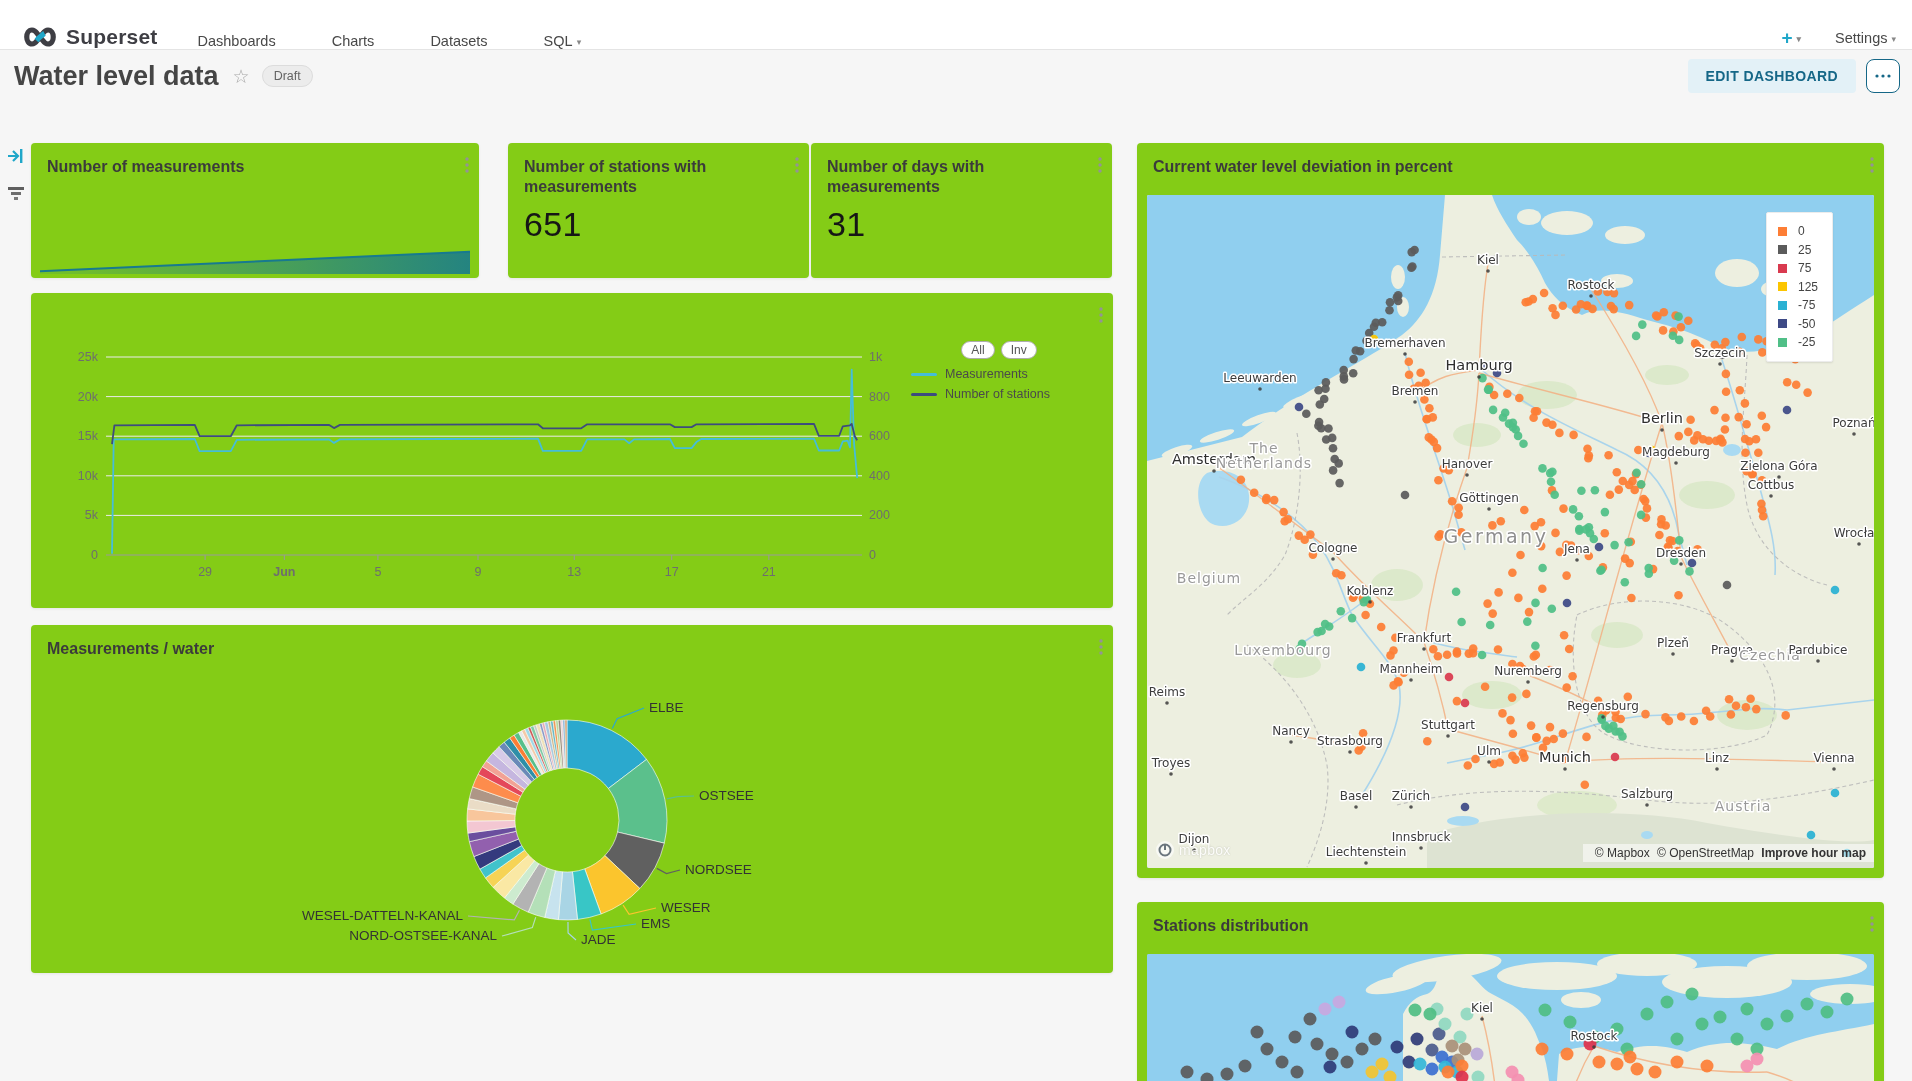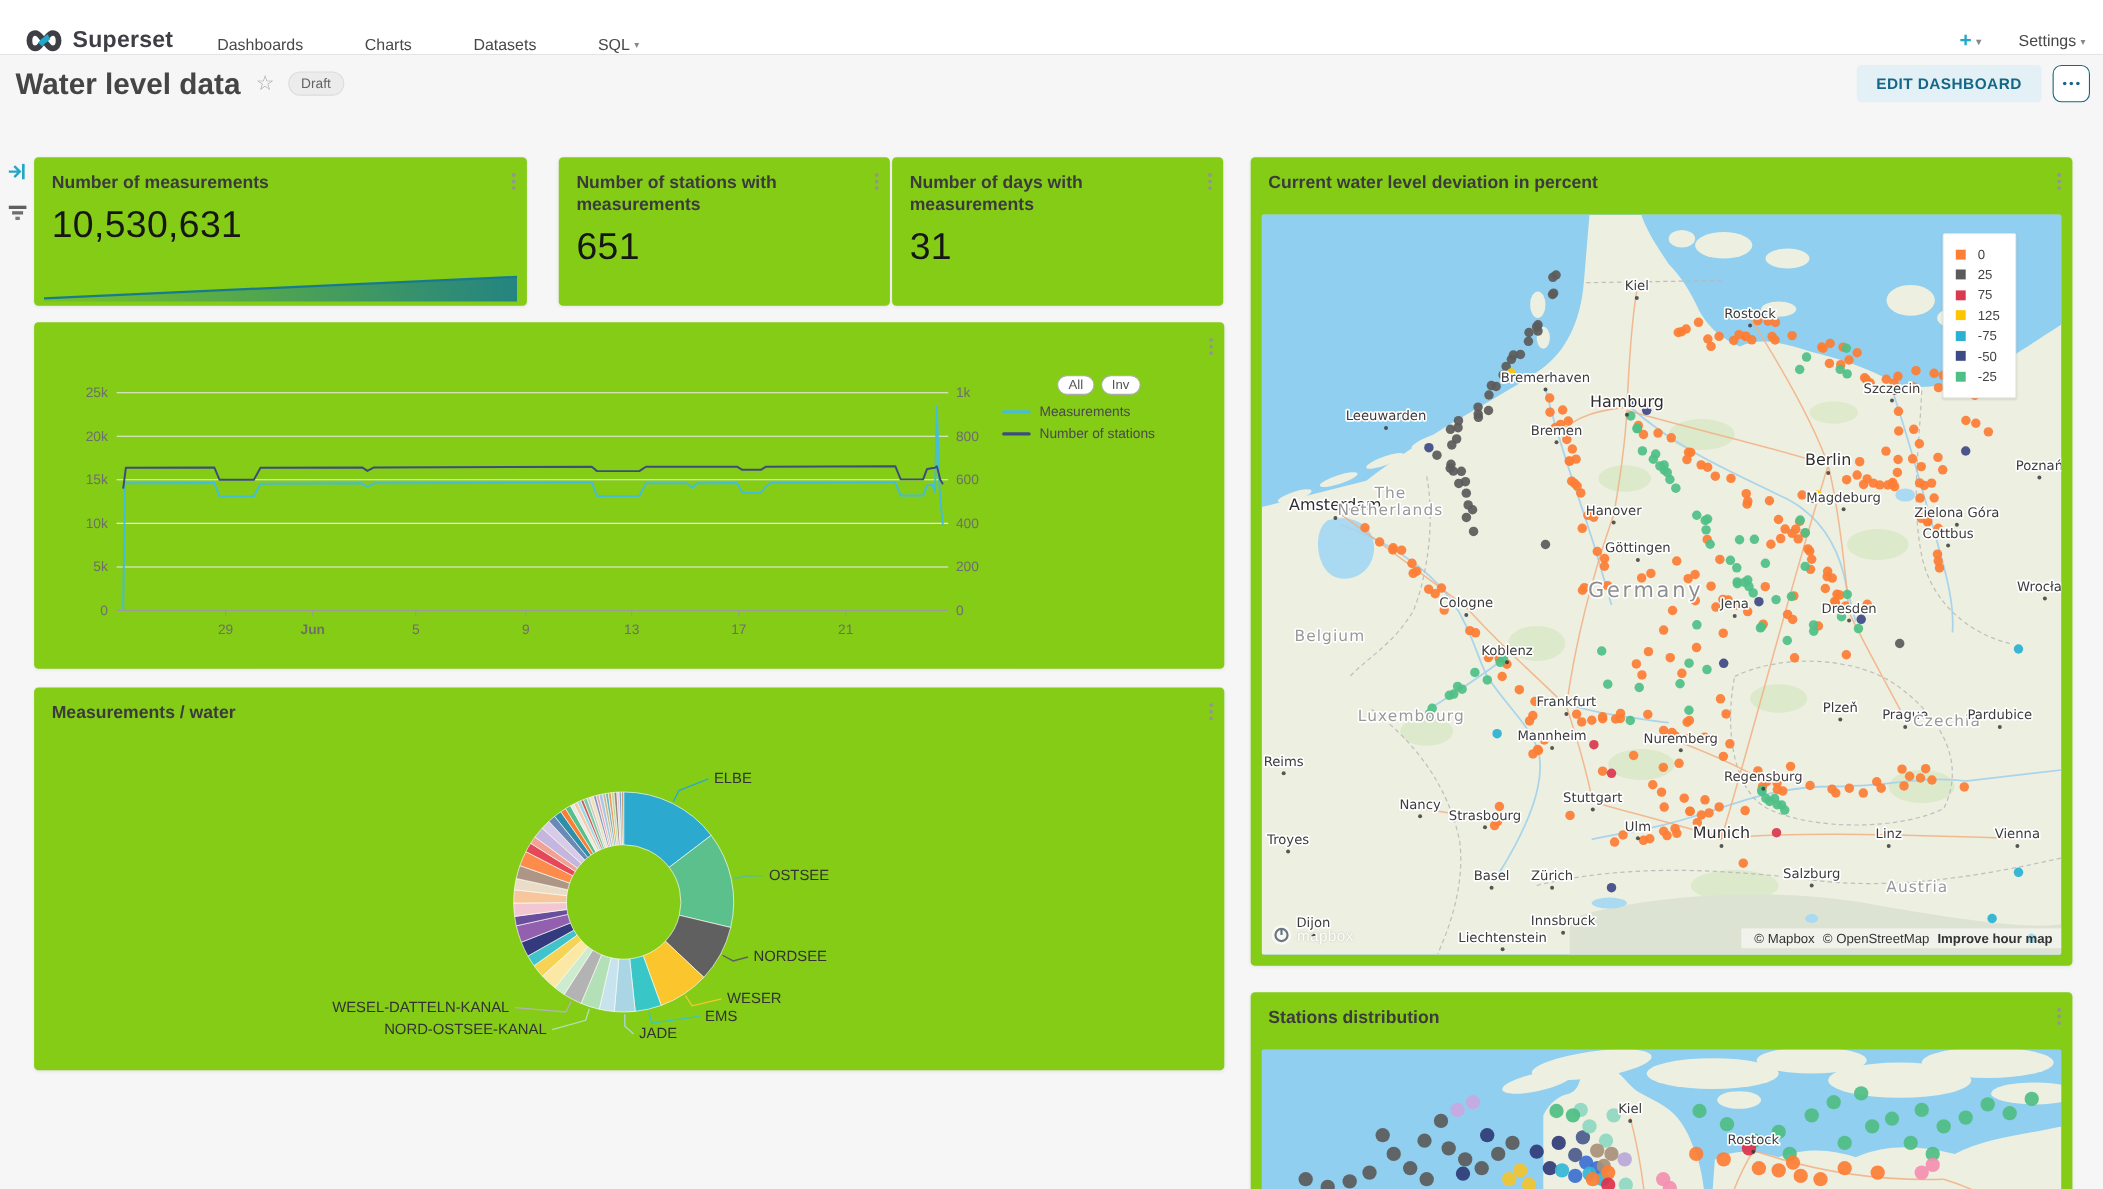--- a/index.html
+++ b/index.html
@@ -114,21 +114,20 @@
   </svg>
 </div>
 
 <div class="card" style="left:31px;top:143px;width:448px;height:135px">
   <div class="card-title">Number of measurements</div>
   <svg class="kebab" width="4" height="16">
       <circle cx="2" cy="2" r="1.7" fill="#949494"></circle>
       <circle cx="2" cy="8" r="1.7" fill="#949494"></circle>
       <circle cx="2" cy="14" r="1.7" fill="#949494"></circle>
     </svg>
-  <div class="big-value">10,530,631</div>
   <svg id="spark-svg" style="position:absolute;left:6px;bottom:3px" width="436" height="32">
       <defs>
         <linearGradient id="sg" x1="0" y1="0" x2="1" y2="0">
           <stop offset="0%" stop-color="#177a8f" stop-opacity="0.12"></stop>
           <stop offset="100%" stop-color="#177a8f" stop-opacity="0.88"></stop>
         </linearGradient>
       </defs>
       <polygon points="3,28.18 433,8.68 433,31 3,31" fill="url(#sg)"></polygon>
       <line x1="3" y1="28.18" x2="433" y2="8.68" stroke="#177a8f" stroke-width="2"></line>
     </svg>

